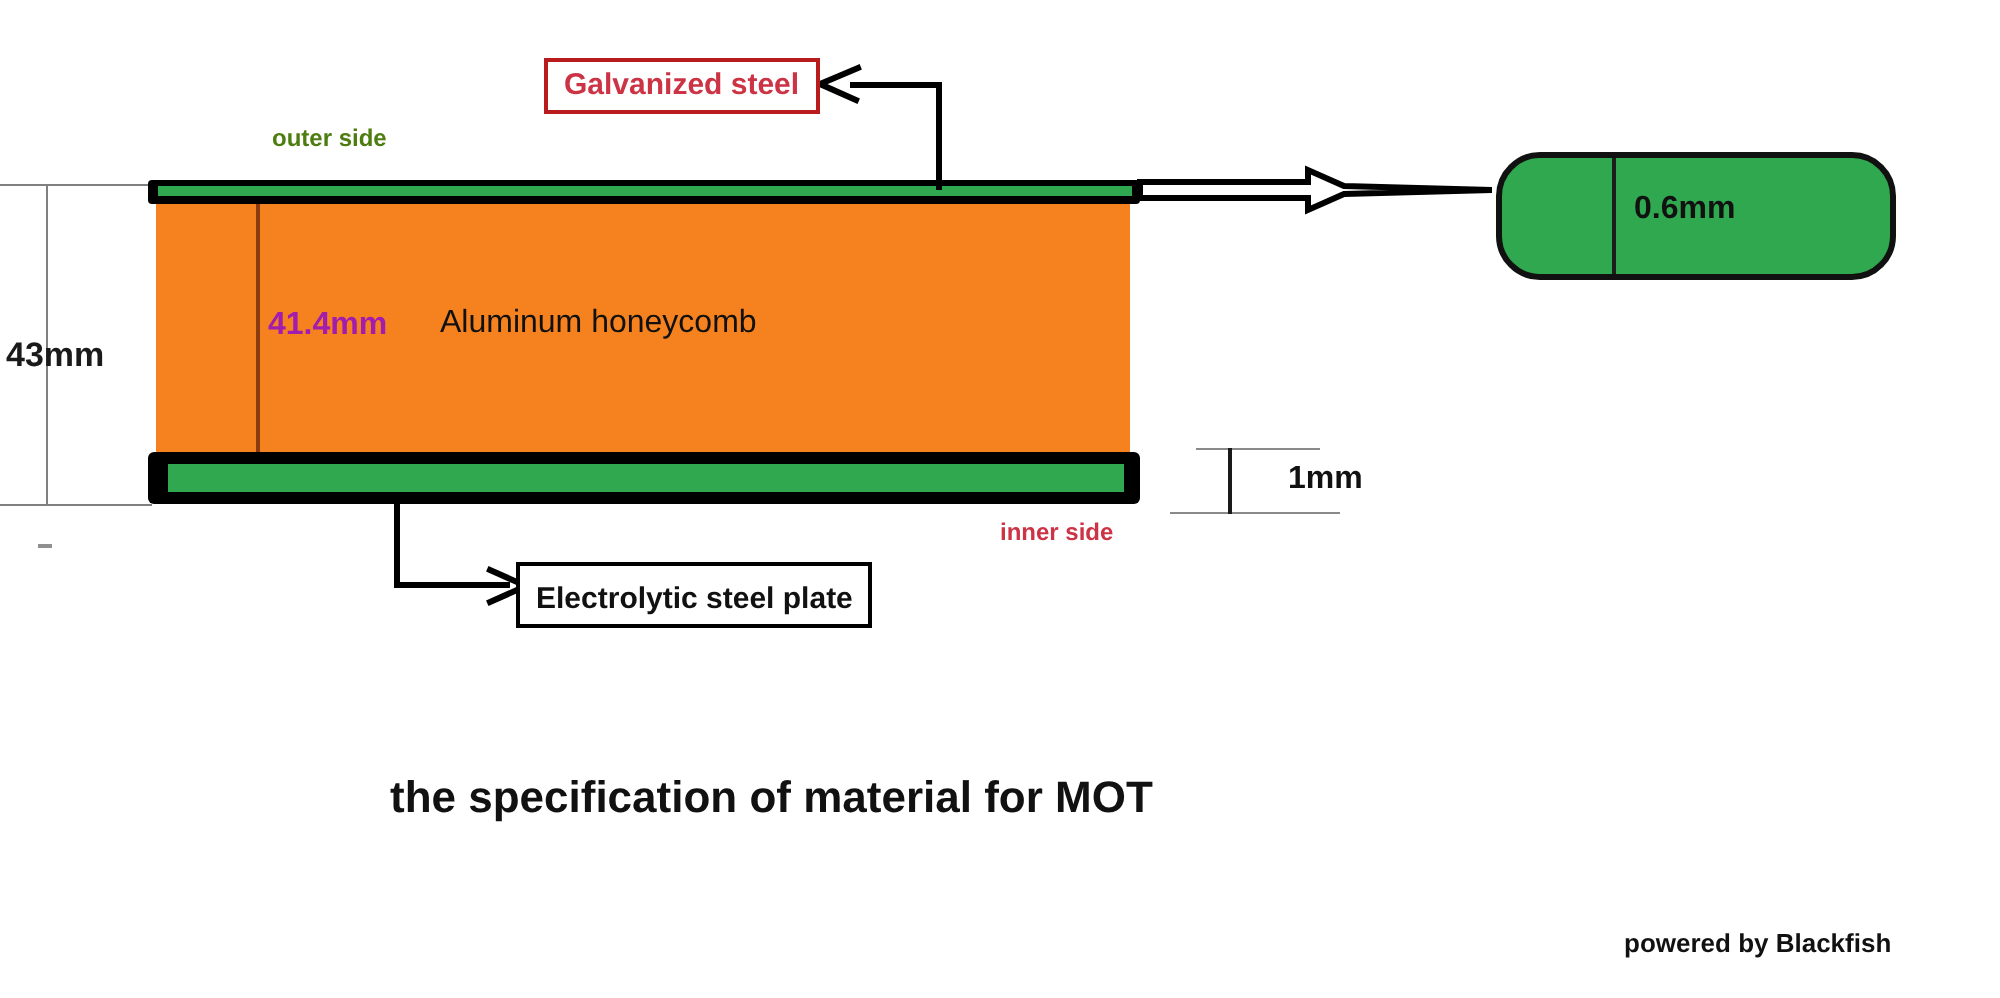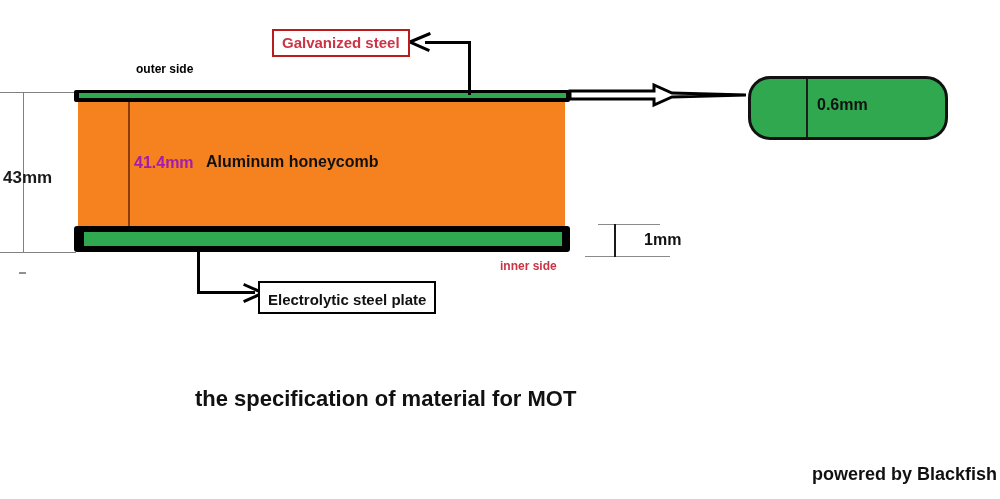--- a/index.html
+++ b/index.html
@@ -121,36 +121,36 @@
     position: absolute;
     left: 134px;
     top: 154px;
     font-size: 16px;
     font-weight: bold;
     color: #a21caf;
     white-space: nowrap;
   }
   .label-honeycomb {
     position: absolute;
-    left: 206px;
+    left: 220px;
     top: 153px;
     font-size: 16px;
-    font-weight: bold;
+    font-weight: normal;
     color: #111111;
     white-space: nowrap;
   }
 
   
   .label-outer {
     position: absolute;
     left: 136px;
     top: 62px;
     font-size: 12px;
     font-weight: bold;
-    color: #000000;
+    color: #4d7c0f;
     white-space: nowrap;
   }
   .label-inner {
     position: absolute;
     left: 472px;
     top: 259px;
     font-size: 12px;
     font-weight: bold;
     color: #CC3344;
     white-space: nowrap;
@@ -315,21 +315,21 @@
     top: 386px;
     font-size: 22px;
     font-weight: bold;
     color: #111111;
     white-space: nowrap;
   }
   .footer-credit {
     position: absolute;
     left: 812px;
     top: 464px;
-    font-size: 18px;
+    font-size: 13px;
     font-weight: bold;
     color: #111111;
     white-space: nowrap;
   }
 </style>
 </head>
 <body>
 
 <div id="canvas">
 

